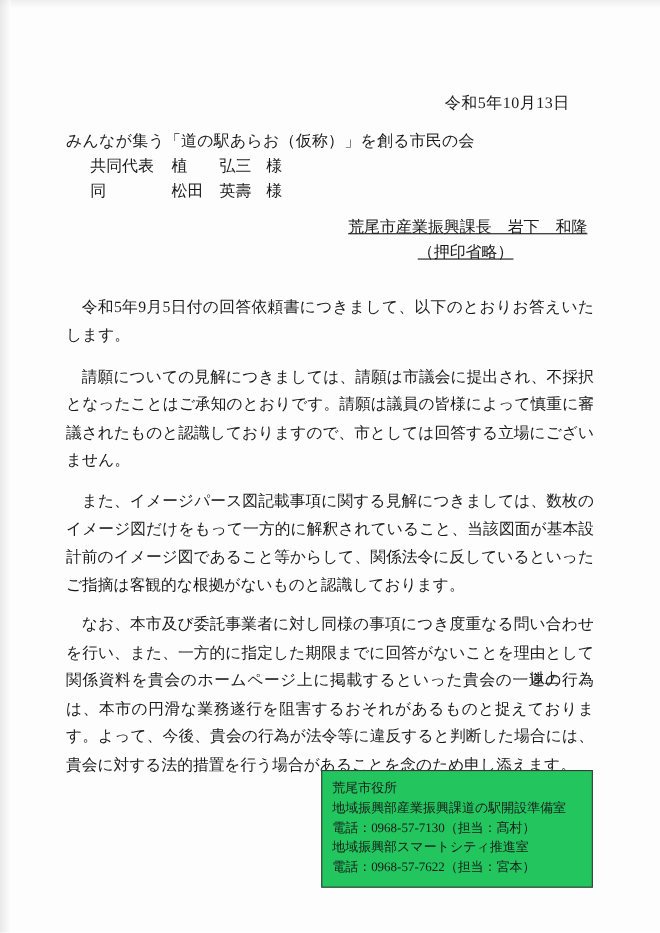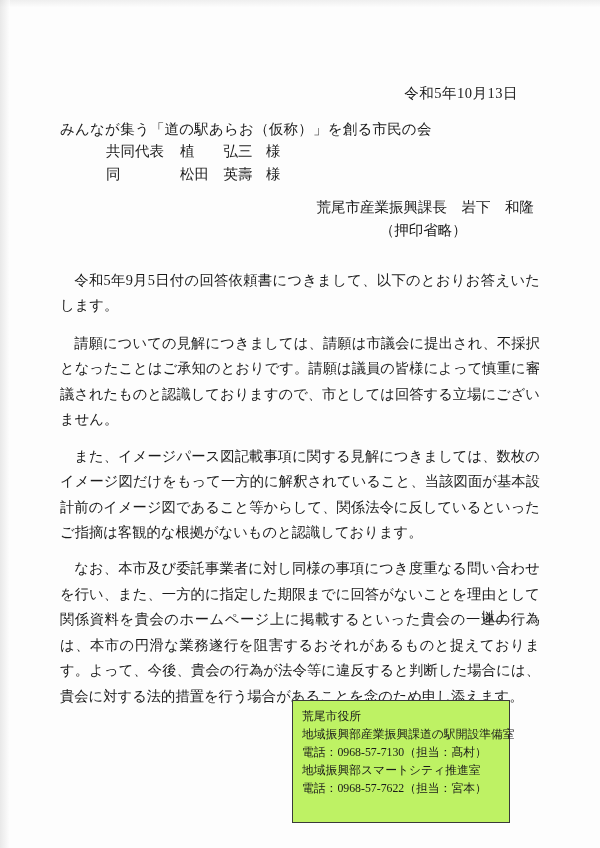--- a/index.html
+++ b/index.html
@@ -40,36 +40,36 @@
   .addressee .org {
     letter-spacing: 0.2px;
   }
   .addressee .rep-row {
     display: flex;
     padding-left: 22px;
   }
   .addressee .rep-role {
     width: 74px;
     display: inline-block;
-    margin-left: 24px;
   }
   .addressee .rep-name {
     width: 86px;
     display: inline-block;
   }
   .addressee .rep-honor {
     display: inline-block;
   }
   .sender {
     position: absolute;
     top: 196px;
     right: 66px;
     font-size: 14.5px;
     line-height: 1.6;
     text-align: left;
+    text-decoration: underline;
   }
   .sender .sender-line1 {
     white-space: nowrap;
   }
   .sender .sender-line2 {
     text-align: center;
     padding-right: 4px;
   }
   .body-text {
     position: absolute;
@@ -91,27 +91,27 @@
   .closing {
     position: absolute;
     top: 608px;
     right: 92px;
     font-size: 13px;
   }
   .contact-box {
     position: absolute;
     left: 292px;
     top: 700px;
-    width: 218px;
+    width: 247px;
     border: 1px solid #3a3a3a;
-    padding: 7px 9px 24px 9px;
+    padding: 7px 9px 8px 9px;
     font-size: 11.8px;
     line-height: 1.52;
     box-sizing: border-box;
-    background: #bef264;
+    background: #22c55e;
   }
   .contact-box div {
     white-space: nowrap;
   }
   .edge-shadow-left {
     position: absolute;
     left: 0;
     top: 0;
     width: 10px;
     height: 848px;

